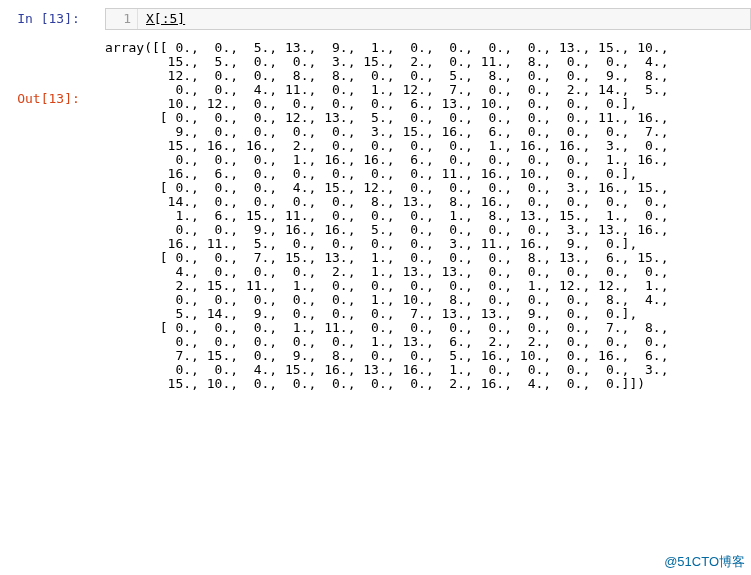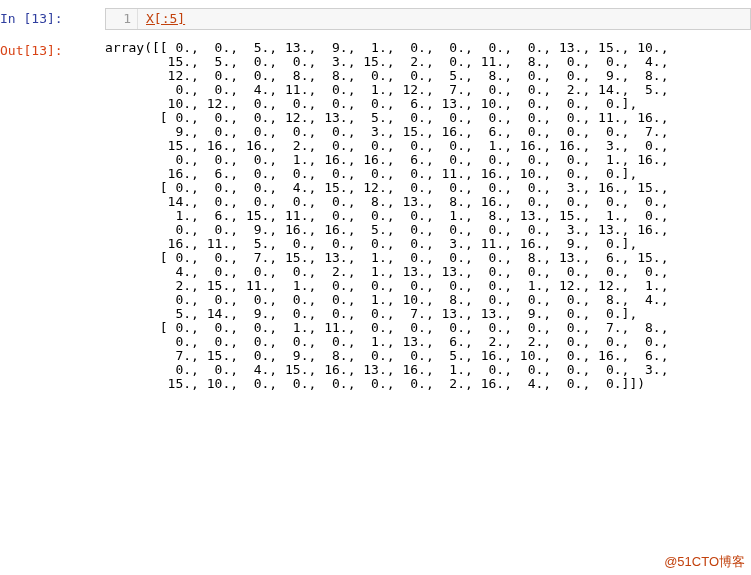--- a/index.html
+++ b/index.html
@@ -14,61 +14,61 @@
       color: #000;
       padding: 8px 0;
       width: 751px;
     }
     .cell {
       display: flex;
     }
     .prompt {
       width: 105px;
       flex-shrink: 0;
-      text-align: left;
+      text-align: center;
       padding-right: 8px;
       line-height: 22px;
       font-family: "DejaVu Sans Mono", monospace;
     }
     .in-prompt { color: #303f9f; }
-    .out-prompt { color: #d84315; }
+    .out-prompt { color: #d84315; margin-top: 48px; }
     .input-area {
       display: flex;
       flex: 1;
       border: 1px solid #cfcfcf;
       background: #f7f7f7;
       line-height: 20px;
       align-items: center;
     }
     .gutter {
       width: 32px;
       text-align: right;
       color: #999;
       background: #f7f7f7;
       padding-right: 6px;
       border-right: 1px solid #e0e0e0;
     }
     .code {
       padding-left: 8px;
-      color: #c2410c;
+      color: #000000;
       text-decoration: underline;
     }
     .output-area {
       flex: 1;
       white-space: pre;
       font-family: "DejaVu Sans Mono", monospace;
       line-height: 14px;
       padding-top: 1px;
       overflow: hidden;
     }
     .watermark {
       position: fixed;
       right: 6px;
       bottom: 4px;
-      color: #c2410c;
+      color: #0369a1;
       font-size: 13px;
       font-family: sans-serif;
       pointer-events: none;
     }
   </style>
 </head>
 <body>
 
 <div class="cell">
   <div class="prompt in-prompt">In  [13]:</div>

